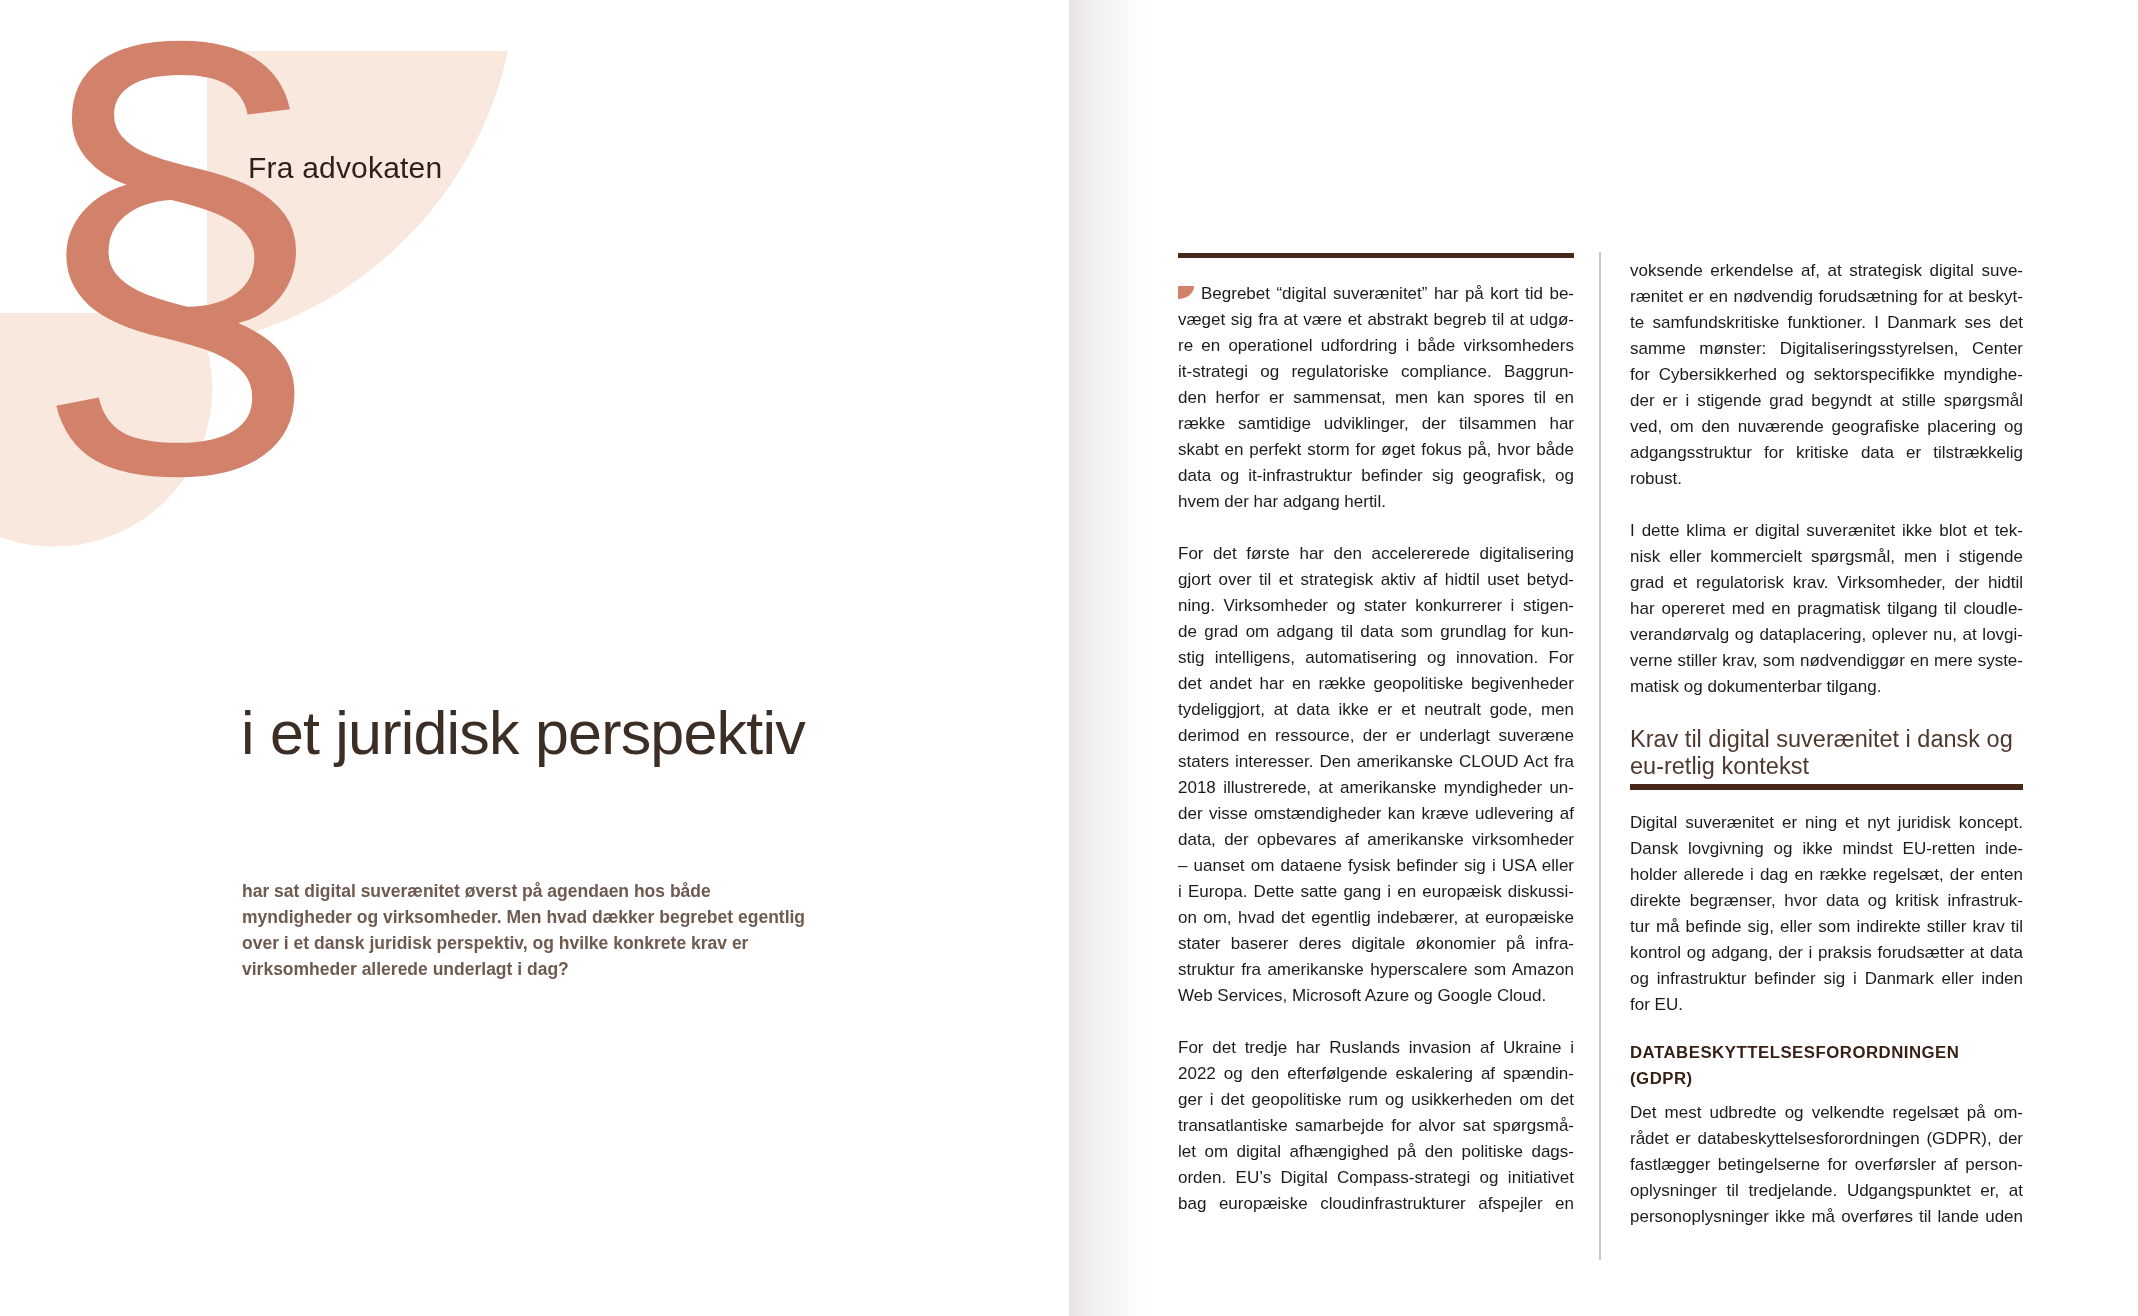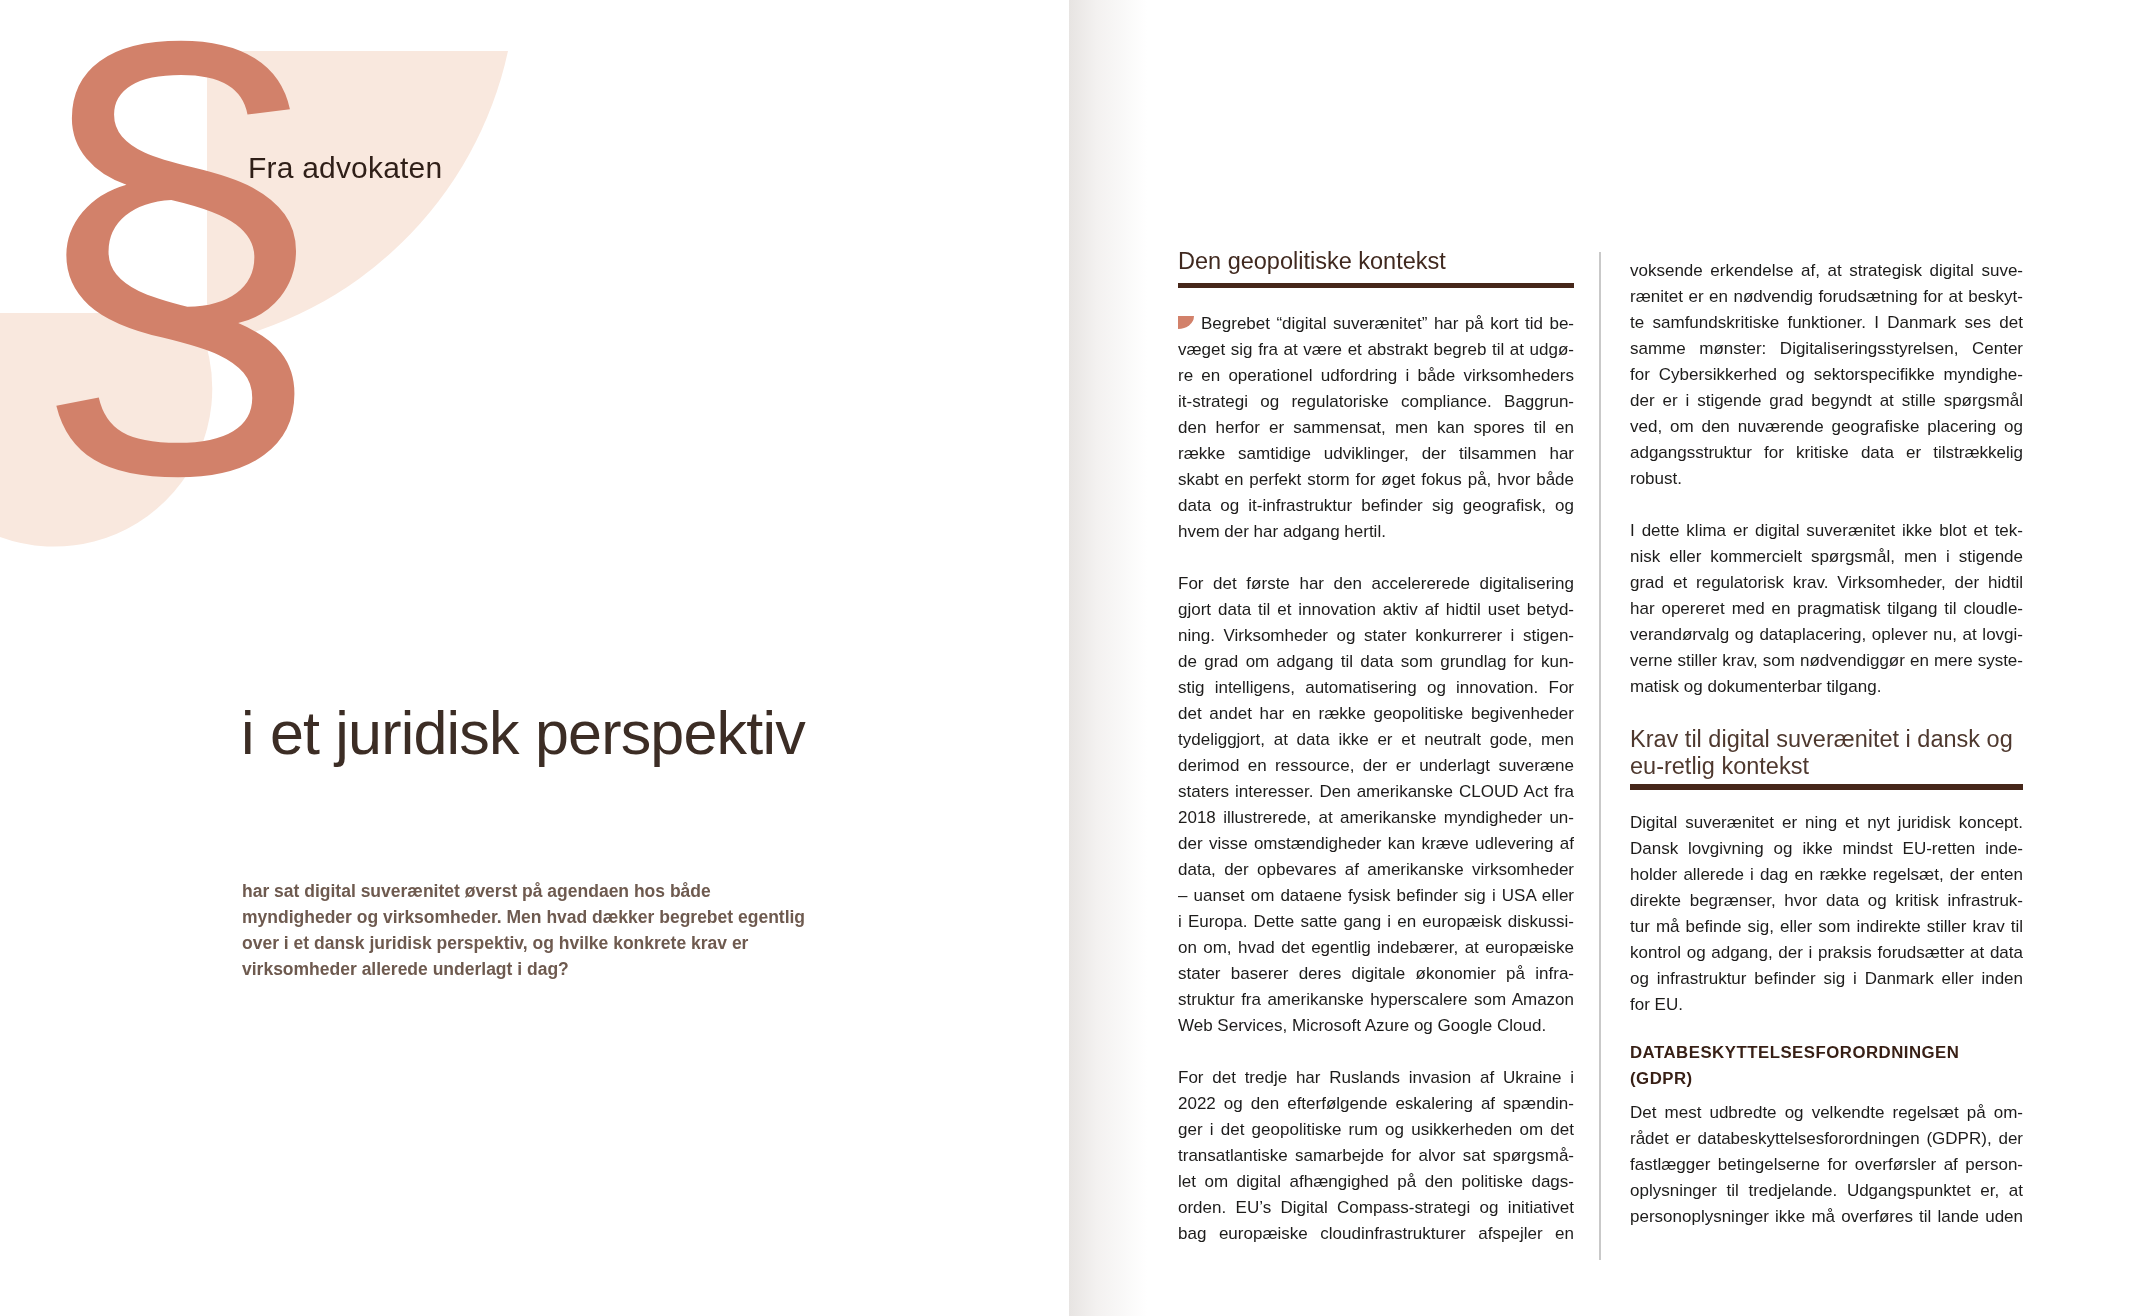--- a/index.html
+++ b/index.html
@@ -64,36 +64,35 @@
   <div class="intro leftflow">
       <div class="jline">har sat digital suverænitet øverst på agendaen hos både</div>
       <div class="jline">myndigheder og virksomheder. Men hvad dækker begrebet egentlig</div>
       <div class="jline">over i et dansk juridisk perspektiv, og hvilke konkrete krav er</div>
       <div class="jline jlast">virksomheder allerede underlagt i dag?</div>
     </div>
 
   <div class="fold"></div>
 
   <div id="col1" class="col">
-    <div class="h2">Den geopolitiske kontekst</div>
     <div class="rule"></div>
     <div class="bodypara mt23">
         <div class="jline"><span class="pmark"></span>Begrebet “digital suverænitet” har på kort tid be-</div>
         <div class="jline">væget sig fra at være et abstrakt begreb til at udgø-</div>
         <div class="jline">re en operationel udfordring i både virksomheders</div>
         <div class="jline">it-strategi og regulatoriske compliance. Baggrun-</div>
         <div class="jline">den herfor er sammensat, men kan spores til en</div>
         <div class="jline">række samtidige udviklinger, der tilsammen har</div>
         <div class="jline">skabt en perfekt storm for øget fokus på, hvor både</div>
         <div class="jline">data og it-infrastruktur befinder sig geografisk, og</div>
         <div class="jline jlast">hvem der har adgang hertil.</div>
       </div>
     <div class="bodypara mt26">
         <div class="jline">For det første har den accelererede digitalisering</div>
-        <div class="jline">gjort data til et innovation aktiv af hidtil uset betyd-</div>
+        <div class="jline">gjort over til et strategisk aktiv af hidtil uset betyd-</div>
         <div class="jline">ning. Virksomheder og stater konkurrerer i stigen-</div>
         <div class="jline">de grad om adgang til data som grundlag for kun-</div>
         <div class="jline">stig intelligens, automatisering og innovation. For</div>
         <div class="jline">det andet har en række geopolitiske begivenheder</div>
         <div class="jline">tydeliggjort, at data ikke er et neutralt gode, men</div>
         <div class="jline">derimod en ressource, der er underlagt suveræne</div>
         <div class="jline">staters interesser. Den amerikanske CLOUD Act fra</div>
         <div class="jline">2018 illustrerede, at amerikanske myndigheder un-</div>
         <div class="jline">der visse omstændigheder kan kræve udlevering af</div>
         <div class="jline">data, der opbevares af amerikanske virksomheder</div>

